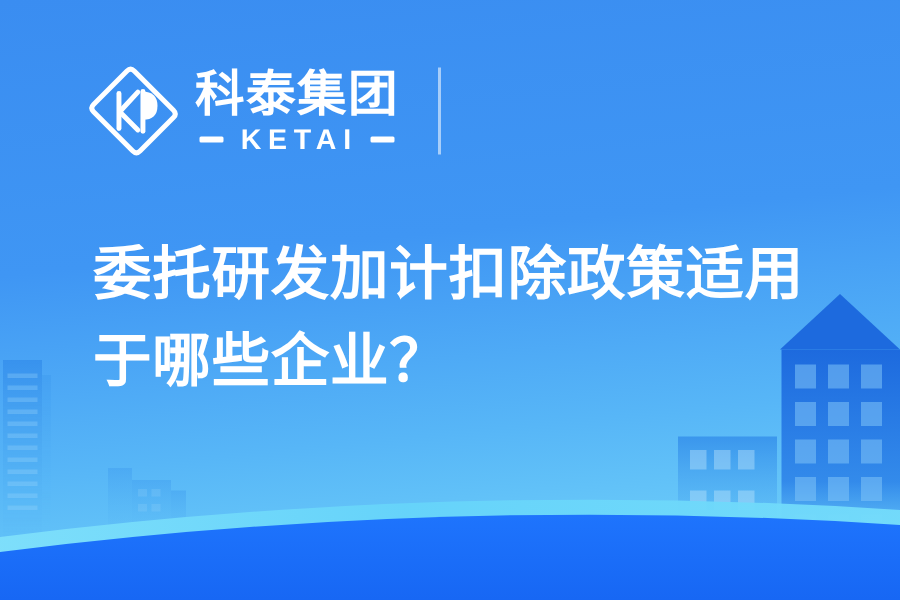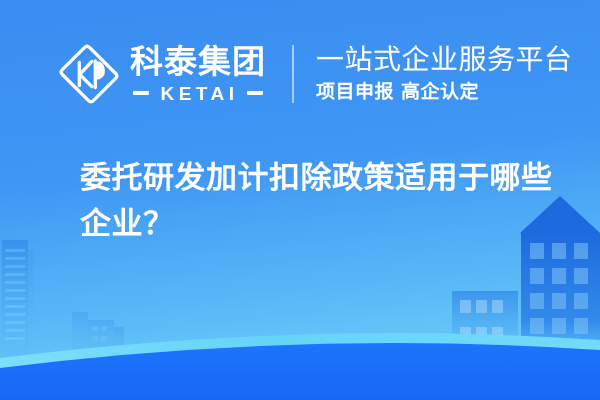--- a/index.html
+++ b/index.html
@@ -54,21 +54,21 @@
   }
 
   .logo-words {
     display: flex;
     flex-direction: column;
     align-items: center;
     justify-content: center;
   }
 
   .logo-cn {
-    font-family: Liberation Serif, serif;
+    font-family: Liberation Sans, sans-serif;
     font-size: 33px;
     font-weight: bold;
     color: #ffffff;
     letter-spacing: 1px;
     line-height: 1.08;
     white-space: nowrap;
   }
 
   .logo-en-row {
     display: flex;
@@ -123,26 +123,26 @@
     color: #ffffff;
     line-height: 1.35;
     letter-spacing: 0.5px;
     white-space: nowrap;
     margin-top: 3px;
   }
 
   
   .headline {
     position: absolute;
-    left: 80px;
+    left: 62px;
     top: 155px;
     width: 492px;
     z-index: 5;
     font-family: "DejaVu Sans", "Liberation Sans", sans-serif;
-    font-size: 31px;
+    font-size: 39px;
     font-weight: bold;
     color: #ffffff;
     line-height: 1.48;
     letter-spacing: 0.5px;
   }
 </style>
 </head>
 <body>
 
 <div class="banner">
@@ -281,21 +281,17 @@
         <div class="logo-en-row">
           <span class="logo-dash"></span>
           <span class="logo-en">KETAI</span>
           <span class="logo-dash"></span>
         </div>
       </div>
     </div>
 
     <div class="divider"></div>
 
-    <div class="tagline">
-      <div class="tagline-main">一站式企业服务平台</div>
-      <div class="tagline-sub">项目申报 高企认定</div>
-    </div>
   </div>
 
   <div class="headline">委托研发加计扣除政策适用于哪些企业？</div>
 
 </div>
 
 </body></html>

